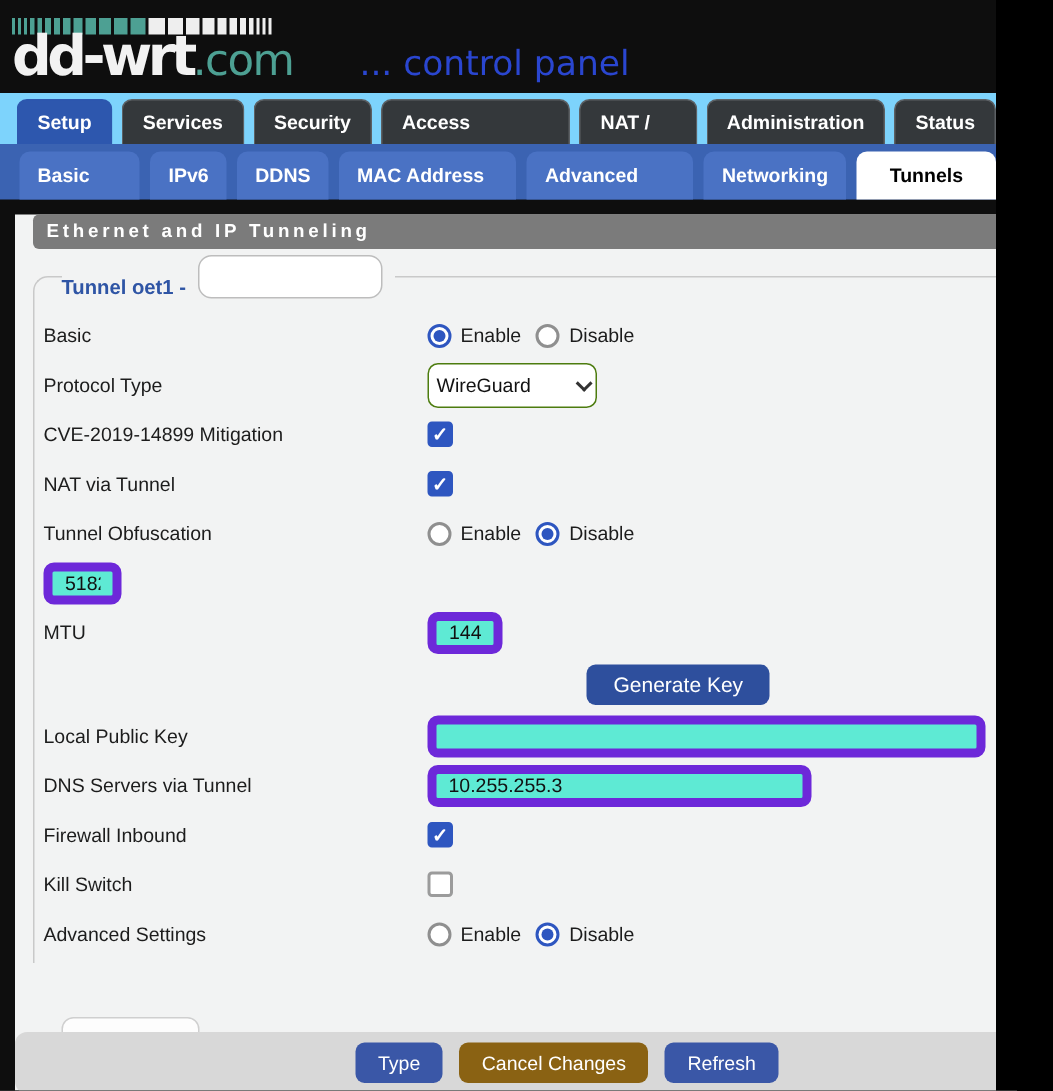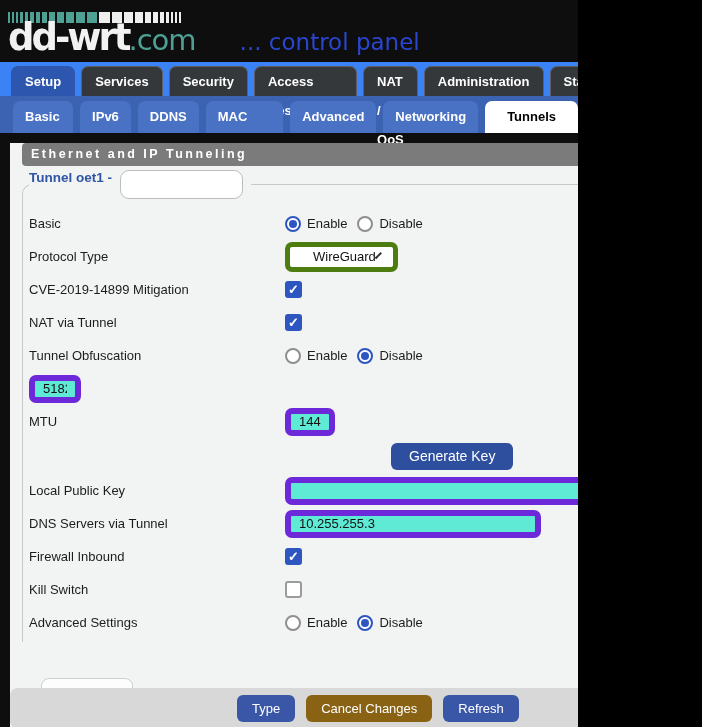--- a/index.html
+++ b/index.html
@@ -1,66 +1,66 @@
 <!DOCTYPE html>
 <html style="--teal: #4da093; --tagline_blue: #2a46d0; --tab_active: #2d57ae; --subbar_bg: #3b63b2; --subtab_bg: #4a72c4; --section_gray: #7b7b7b; --legend_blue: #2f55a5; --control_blue: #2e56c0; --button_blue: #2e4f9d; --annotation_red: #e51111;"><head>
 <meta charset="utf-8">
 <style>
   * { margin:0; padding:0; box-sizing:border-box; }
   html,body { background:#000; }
   body { font-family:"Liberation Sans", sans-serif; }
-  .page { position:relative; width:578px; height:727px; background:#0e0e0e; overflow:hidden; }
+  .page { position:relative; width:664px; height:727px; background:#0e0e0e; overflow:hidden; }
 
   
   .hdr { position:relative; height:62px; background:#0e0e0e; }
   .bars { position:absolute; left:8px; top:12px; display:flex; align-items:flex-end; gap:2px; height:11px; }
   .bars span { height:11px; display:inline-block; }
   .logoline { position:absolute; left:8px; top:16px; display:flex; align-items:baseline; white-space:nowrap; }
   .logo-main { font-family:"DejaVu Sans", sans-serif; font-size:37px; font-weight:700; letter-spacing:-3px; color:#f2f2f2; }
   .logo-suffix { font-family:"DejaVu Sans", sans-serif; font-size:29px; font-weight:400; letter-spacing:-1px; color:var(--teal,#56a79a);text-align:center; }
   .tagline { margin-left:44px; font-family:"DejaVu Sans", sans-serif; font-size:23px; font-weight:400; letter-spacing:0px; color:var(--tagline_blue,#2a46d0); }
 
   
-  .main-tabs { height:34px; background:#3b82f6; display:flex; align-items:flex-end; padding-left:11px; gap:6px; }
+  .main-tabs { height:34px; background:#7dd3fc; display:flex; align-items:flex-end; padding-left:11px; gap:6px; }
   .main-tabs .tab { height:30px; line-height:29px; padding:0 13px; background:#34383b; border:1px solid #5c6064; border-bottom:none;
     border-radius:7px 7px 0 0; color:#fff; font-size:13px; font-weight:700; cursor:pointer; }
   .main-tabs .tab.active { background:var(--tab_active,#2d57ae); border-color:var(--tab_active,#2d57ae); }
 
   
   .sub-tabs { height:37px; background:var(--subbar_bg,#3b63b2); display:flex; align-items:flex-end; padding-left:13px; gap:7px; }
   .sub-tabs .tab { height:32px; line-height:32px; padding:0 12px; background:var(--subtab_bg,#4a72c4);
     border-radius:7px 7px 0 0; color:#fff; font-size:13px; font-weight:700; cursor:pointer; }
   .sub-tabs .tab.active { background:#fff; color:#000000; padding:0 22px; }
 
   
   .content { position:relative; margin-left:10px; height:594px; background:#f2f3f3; }
   .section-header { margin:10px 0 0 12px; width:calc(100% - 12px); height:23px; line-height:23px; background:var(--section_gray,#7b7b7b);
     border-radius:4px 0 0 4px; color:#fff; font-size:12.5px; font-weight:700; letter-spacing:2.5px; padding-left:9px; }
   fieldset { margin:4px 0 0 12px; border:1px solid #c9c9c9; border-right:none; border-bottom:none;
     border-radius:10px 0 0 0; padding:0 0 0 6px; height:472px; }
-  legend { display:flex; align-items:flex-start; gap:8px; padding:0 8px 0 0; margin-left:0; }
+  legend { display:flex; align-items:flex-end; gap:8px; padding:0 8px 0 0; margin-left:12px; }
   .legend-label { color:var(--legend_blue,#2f55a5); font-size:13.5px; font-weight:700; white-space:nowrap; }
   .legend-input { width:123px; height:29px; border:1px solid #bdbdbd; border-radius:9px; background:#fff; font-size:13px; padding:0 8px; outline:none; }
 
   .rows { padding-top:8px; }
   .row { display:flex; align-items:center; height:33px; }
   .row.btnrow { height:36px; }
   .flabel { width:256px; font-size:13px; color:#1c1c1c; }
   .fctl { display:flex; align-items:center; }
 
   
   .ropt { display:flex; align-items:center; margin-right:10px; cursor:pointer; }
   .radio { width:16px; height:16px; border:2px solid #8f8f8f; border-radius:50%; background:#fff; display:flex; align-items:center; justify-content:center; }
   .radio.on { border-color:var(--control_blue,#2e56c0); }
   .radio .dot { width:8px; height:8px; border-radius:50%; background:var(--control_blue,#2e56c0); }
   .rlab { margin-left:6px; font-size:13px; color:#1c1c1c; }
 
   
-  .select { width:113px; height:30px; background:#fff; border:5px solid #4d7c0f; border-radius:7px; display:flex; align-items:center;
-    padding:0 23px; cursor:pointer; }
+  .select { width:113px; height:30px; background:#fff; border:1px solid #4d7c0f; border-radius:7px; display:flex; align-items:center;
+    padding:0 5px; cursor:pointer; }
   .sval { flex:1; font-size:13px; color:#111; }
   .chev { width:8px; height:8px; border-right:2px solid #333; border-bottom:2px solid #333; transform:rotate(45deg) translateY(-2px); }
 
   
   .cb { width:17px; height:17px; border:2px solid #9b9b9b; border-radius:3px; background:#fff; display:flex; align-items:center;
     justify-content:center; font-size:13px; font-weight:700; color:#fff; cursor:pointer; }
   .cb.on { background:var(--control_blue,#2e56c0); border-color:var(--control_blue,#2e56c0); }
 
   
   .tin { height:28px; border:6px solid #6d28d9; border-radius:7px; background:#5eead4; font-size:13px; color:#111; padding:0 8px; outline:none;

